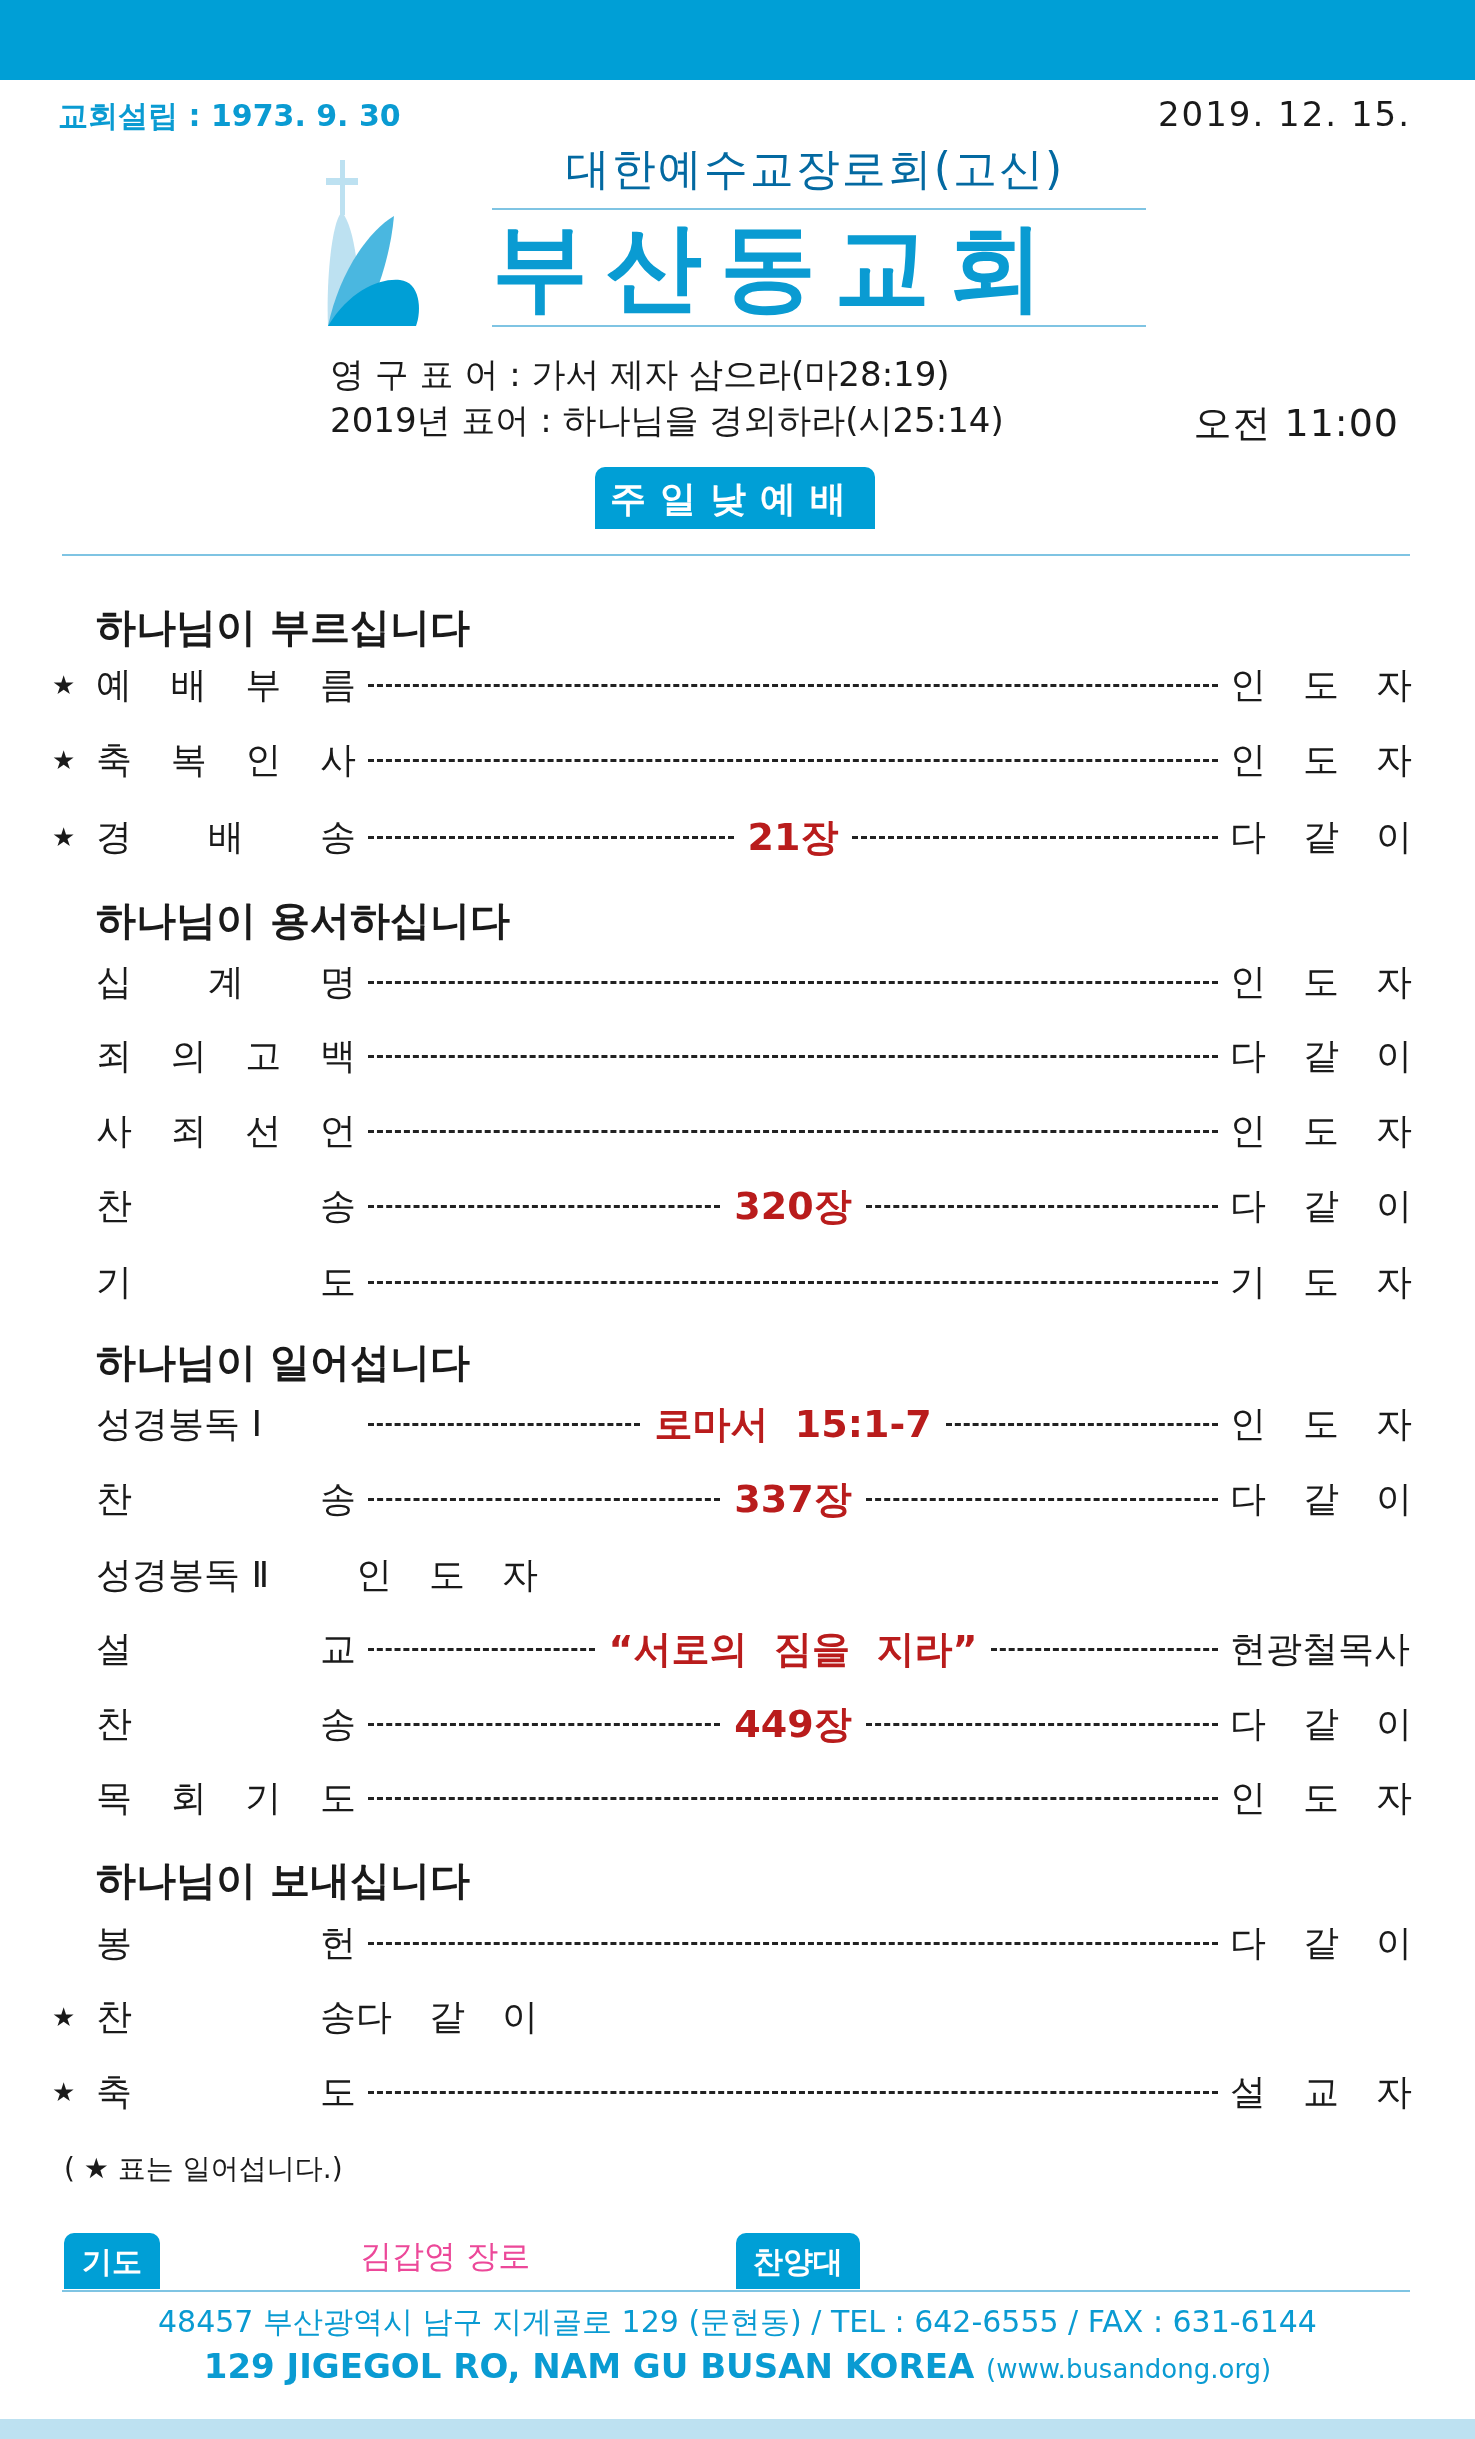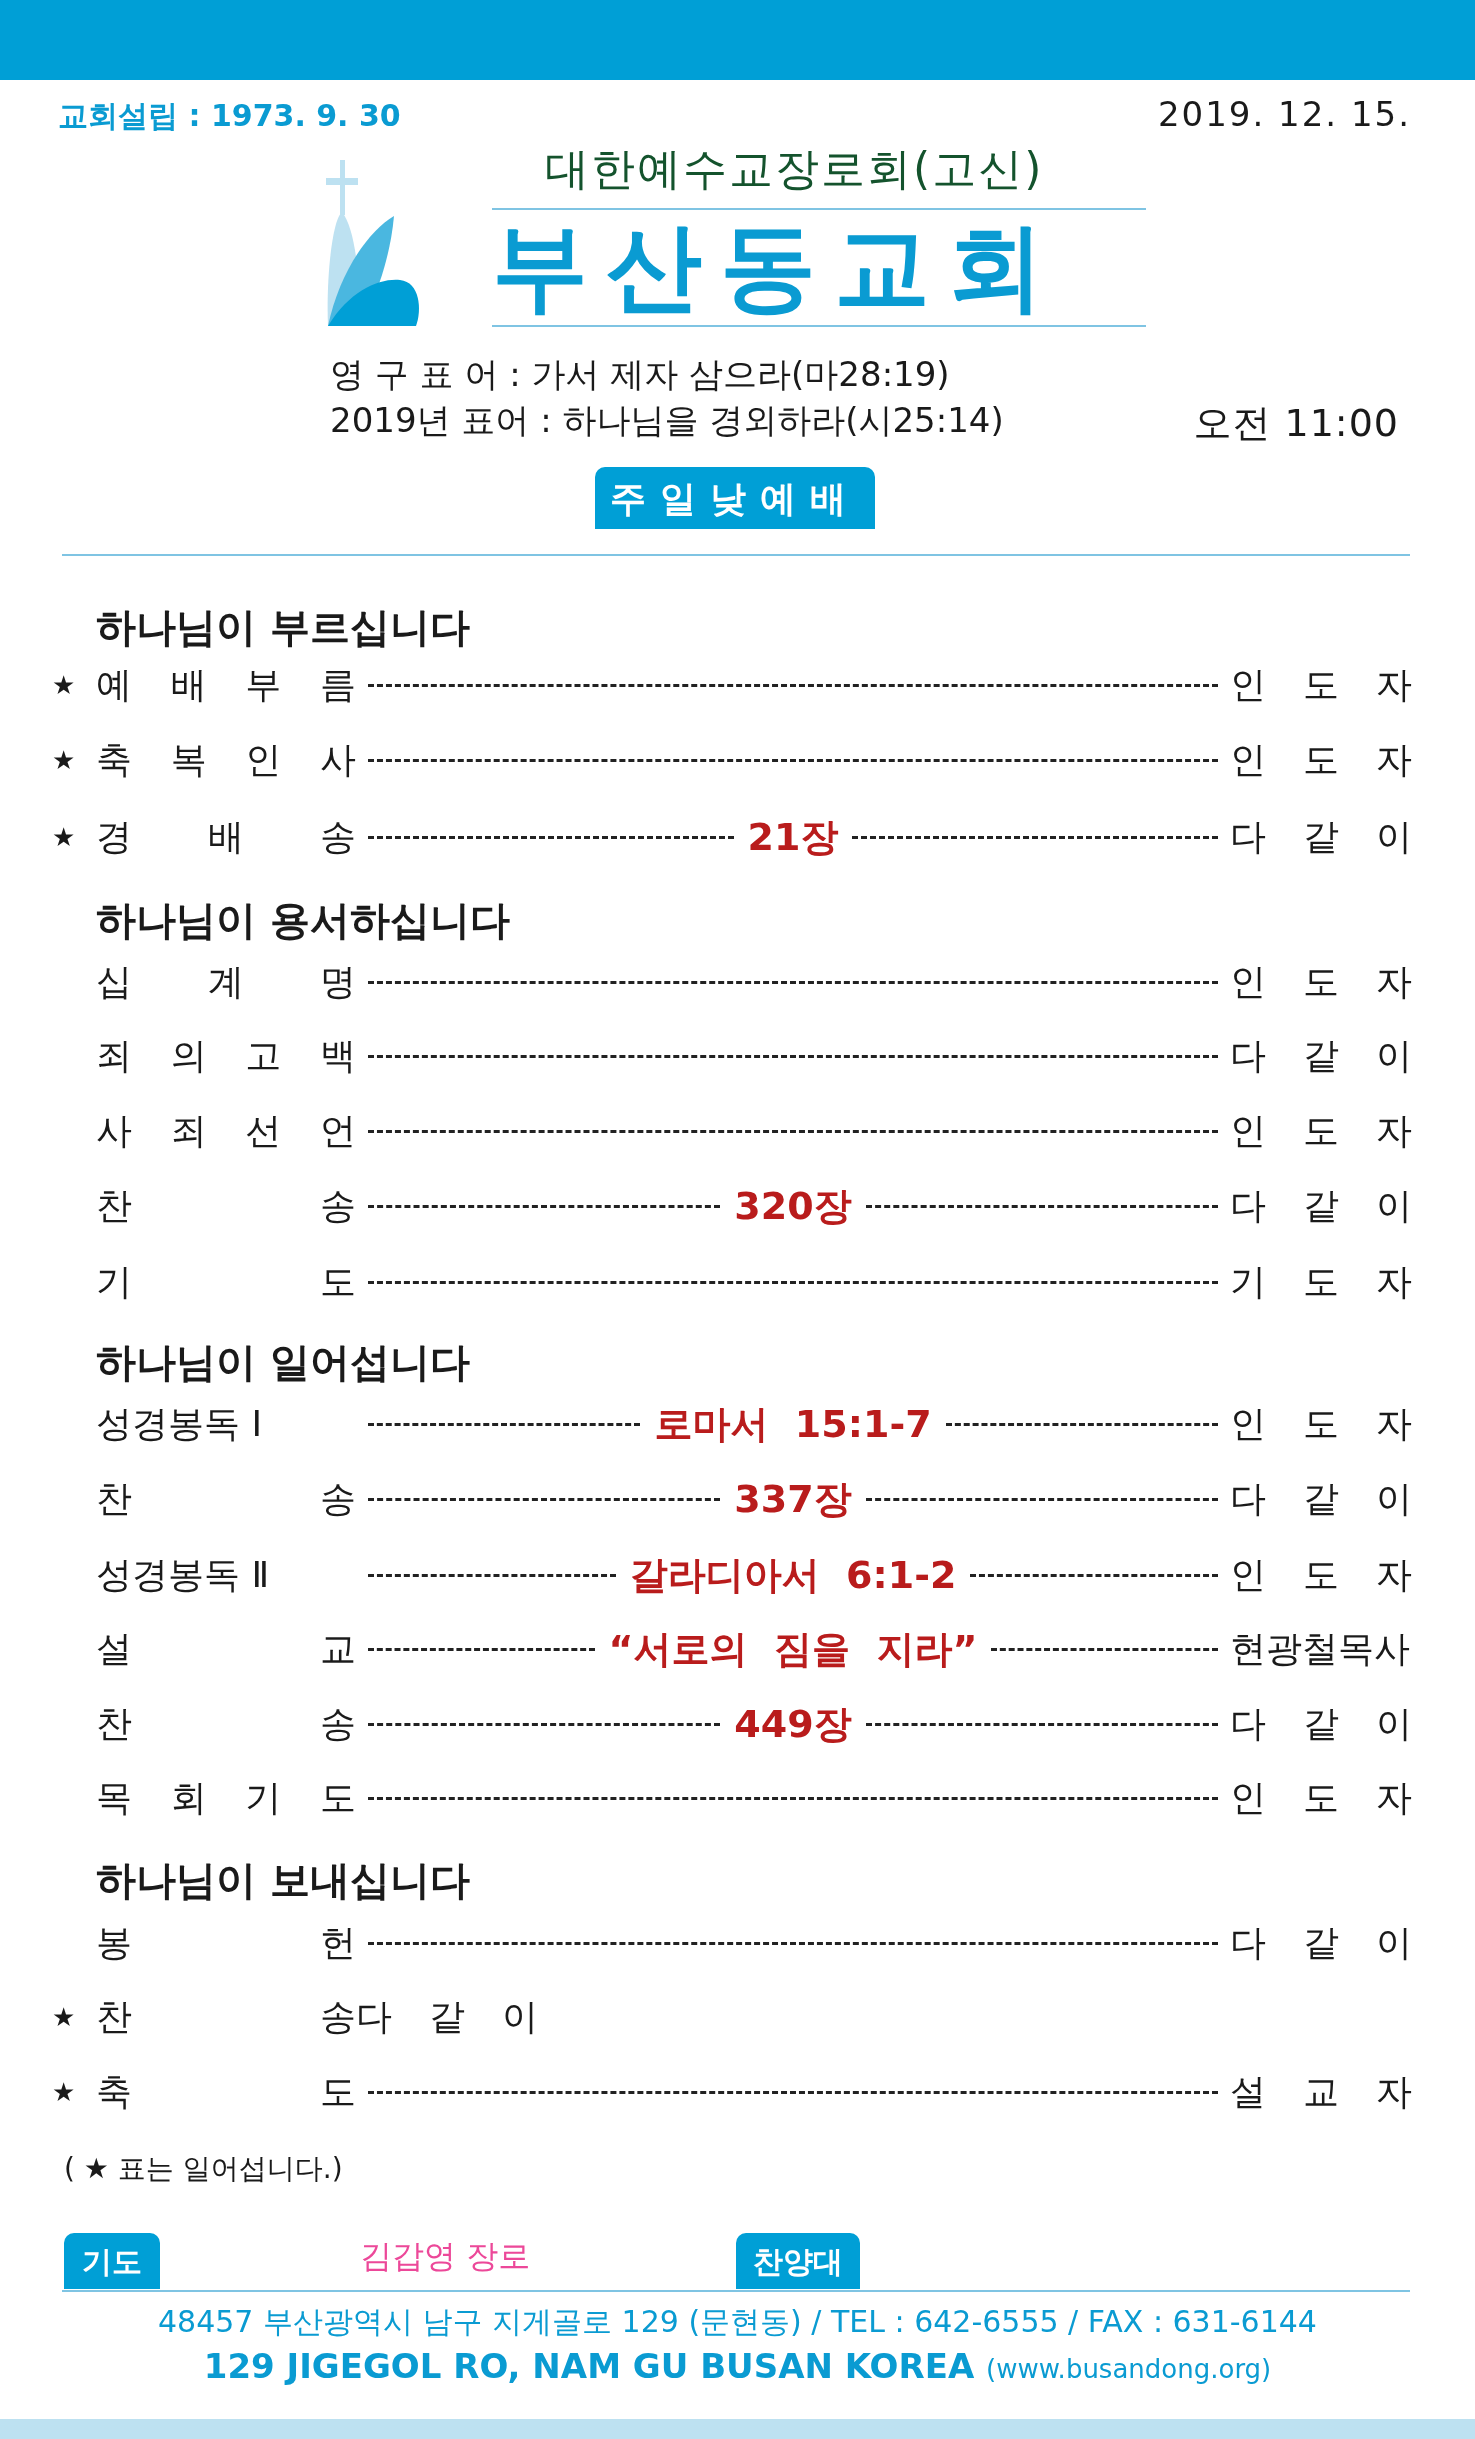--- a/index.html
+++ b/index.html
@@ -9,21 +9,21 @@
     font-family: "DejaVu Sans", "Liberation Sans", sans-serif;
   }
   .abs { position: absolute; }
   .top-banner { left: 0; top: 0; width: 1475px; height: 80px; background: #009fd6; }
   .bottom-band { left: 0; top: 2419px; width: 1475px; height: 20px; background: #bde1f1; }
 
   .founded { left: 58px; top: 96px; font-size: 30px; font-weight: bold; color: #0a9bd2; letter-spacing: 0px; }
   .date { right: 64px; top: 94px; font-size: 34px; color: #1a1a1a; letter-spacing: 2px; }
 
   .logo-area { left: 320px; top: 160px; width: 160px; height: 170px; }
-  .denom { left: 545px; top: 140px; width: 540px; text-align: left; font-size: 44px; color: #14532d; letter-spacing: 2px; }
+  .denom { left: 545px; top: 140px; width: 540px; text-align: center; font-size: 44px; color: #0369a1; letter-spacing: 2px; }
   .logo-line { left: 492px; width: 654px; height: 2px; background: #7fc4e3; }
   .church-name { left: 492px; top: 212px; width: 654px; text-align: left; font-size: 96px; font-weight: bold; color: #0a9bd2; letter-spacing: 18px; line-height: 110px; }
 
   .motto { left: 330px; font-size: 34px; color: #1a1a1a; white-space: pre; }
   .service-time { right: 76px; top: 398px; font-size: 38px; color: #1a1a1a; letter-spacing: 1px; }
 
   .service-tab { left: 595px; top: 467px; width: 280px; height: 62px; background: #009fd6; border-radius: 10px 10px 0 0;
     color: #fff; font-size: 36px; font-weight: bold; text-align: center; line-height: 64px; letter-spacing: 14px; }
   .hr-line { left: 62px; width: 1348px; height: 2px; background: #7fc4e3; }
 
@@ -241,25 +241,20 @@
         <span>다</span>
         <span>같</span>
         <span>이</span>
       </span>
     </div>
     <div class="abs row" style="top: 1549px;">
       <span class="star"></span>
       <span class="item" style="justify-content: flex-start;">
         <span>성경봉독 Ⅱ</span>
       </span>
-      <span class="leader">
-        <span class="dash"></span>
-        <span class="center-text">갈라디아서  6:1-2</span>
-        <span class="dash"></span>
-      </span>
       <span class="role">
         <span>인</span>
         <span>도</span>
         <span>자</span>
       </span>
     </div>
     <div class="abs row" style="top: 1623px;">
       <span class="star"></span>
       <span class="item">
         <span>설</span>

